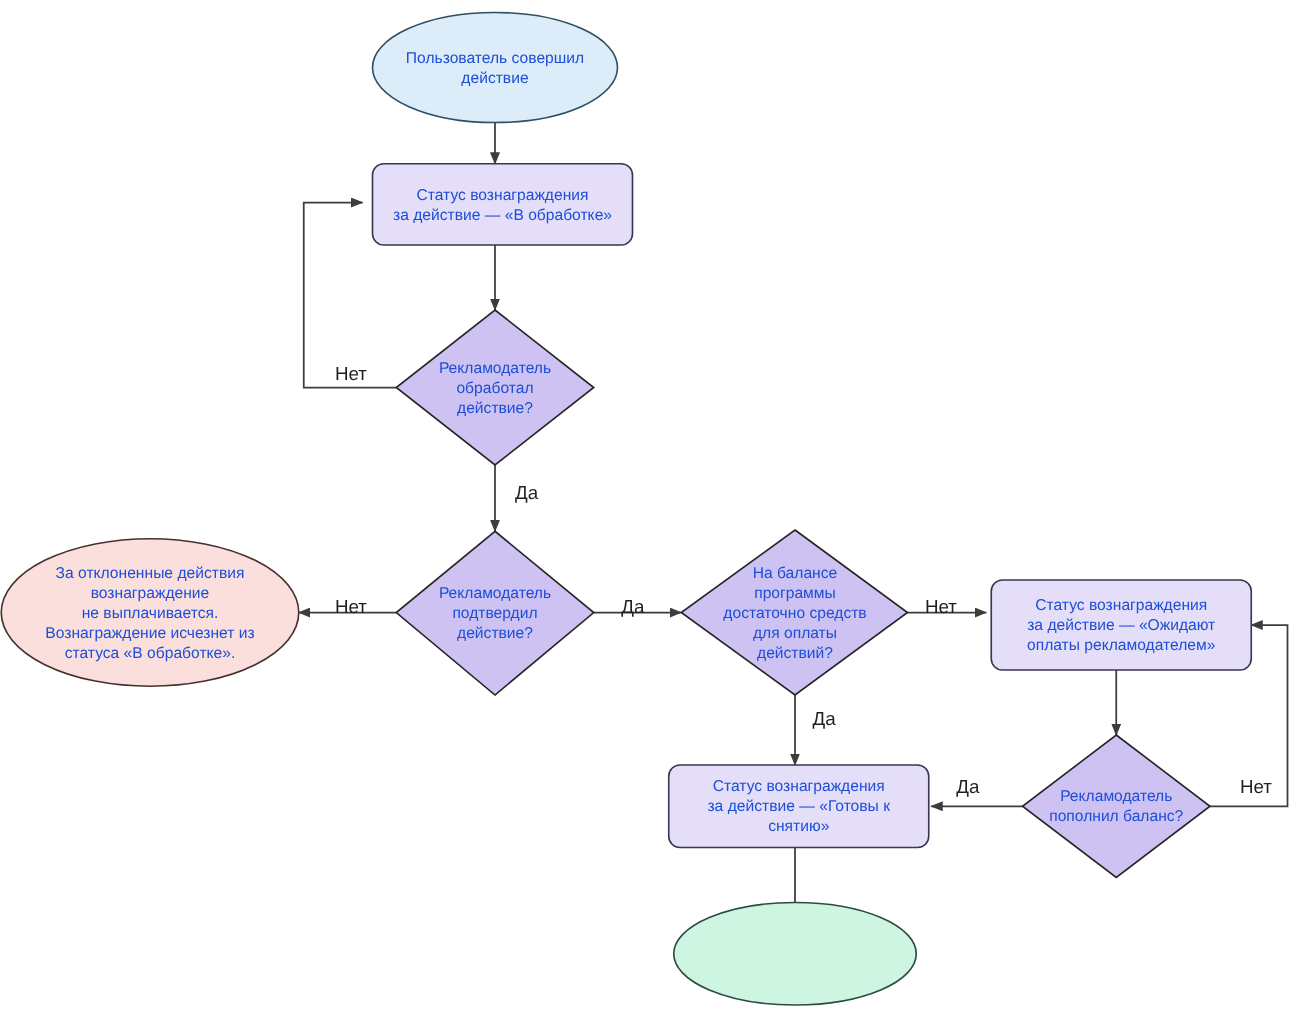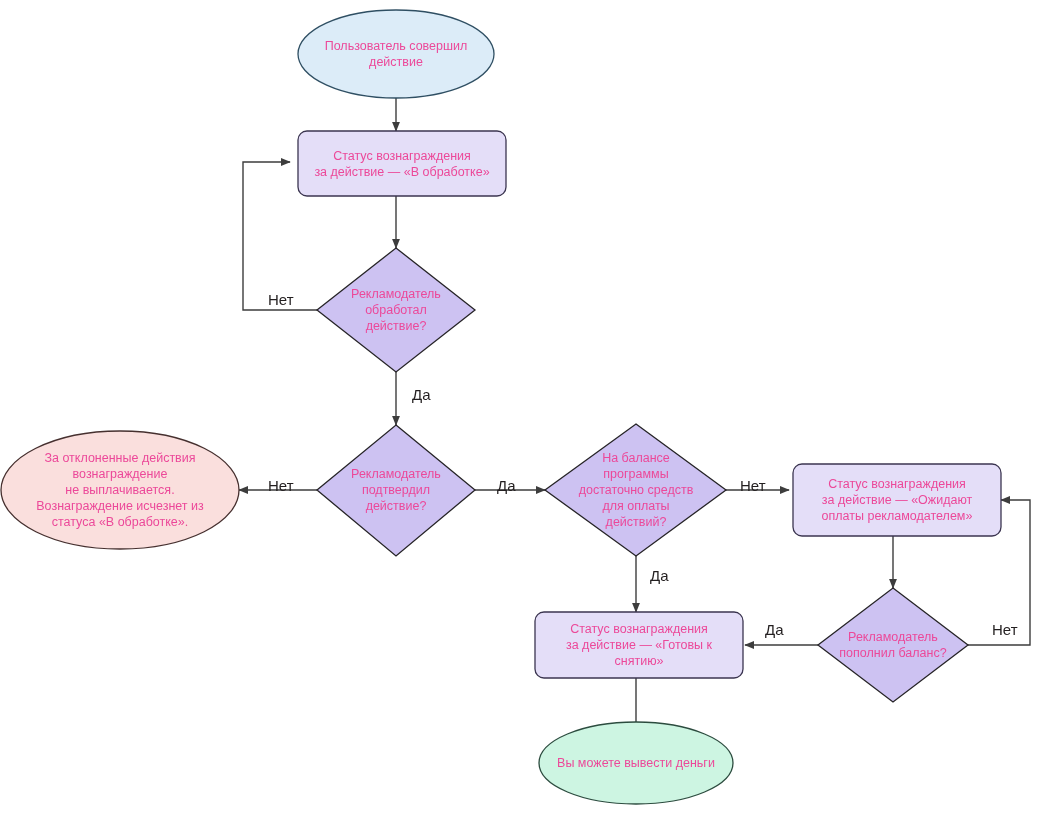--- a/index.html
+++ b/index.html
@@ -25,21 +25,21 @@
     top: 0;
     width: 1042px;
     height: 813px;
   }
   .node-text {
     position: absolute;
     display: flex;
     align-items: center;
     justify-content: center;
     text-align: center;
-    color: #ec4899;
+    color: #1d4ed8;
     font-size: 12.5px;
     line-height: 16px;
     pointer-events: none;
     white-space: pre-line;
   }
   .edge-label {
     position: absolute;
     color: #231f20;
     font-size: 15px;
     line-height: 14px;
@@ -137,21 +137,20 @@
 за действие — «Ожидают
 оплаты рекламодателем»</div>
 
   <div class="node-text" style="left:825px; top:625px; width:136px; height:40px;">Рекламодатель
 пополнил баланс?</div>
 
   <div class="node-text" style="left:537px; top:614px; width:204px; height:62px;">Статус вознаграждения
 за действие — «Готовы к
 снятию»</div>
 
-  <div class="node-text" style="left:540px; top:745px; width:192px; height:36px;">Вы можете вывести деньги</div>
 
   <div class="edge-label" style="left:268px; top:293px;">Нет</div>
 
   <div class="edge-label" style="left:412px; top:388px;">Да</div>
 
   <div class="edge-label" style="left:268px; top:479px;">Нет</div>
 
   <div class="edge-label" style="left:497px; top:479px;">Да</div>
 
   <div class="edge-label" style="left:740px; top:479px;">Нет</div>

